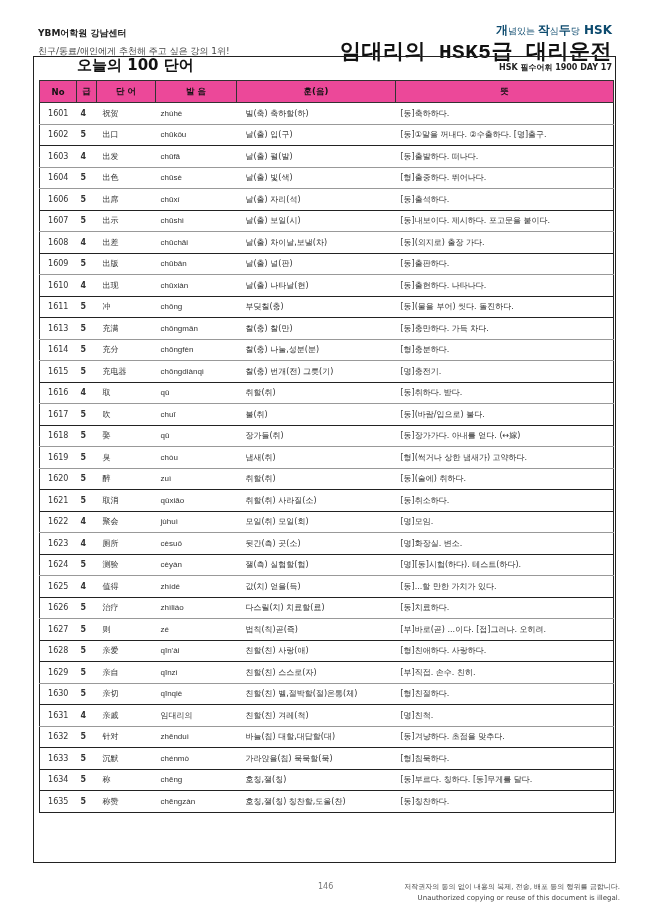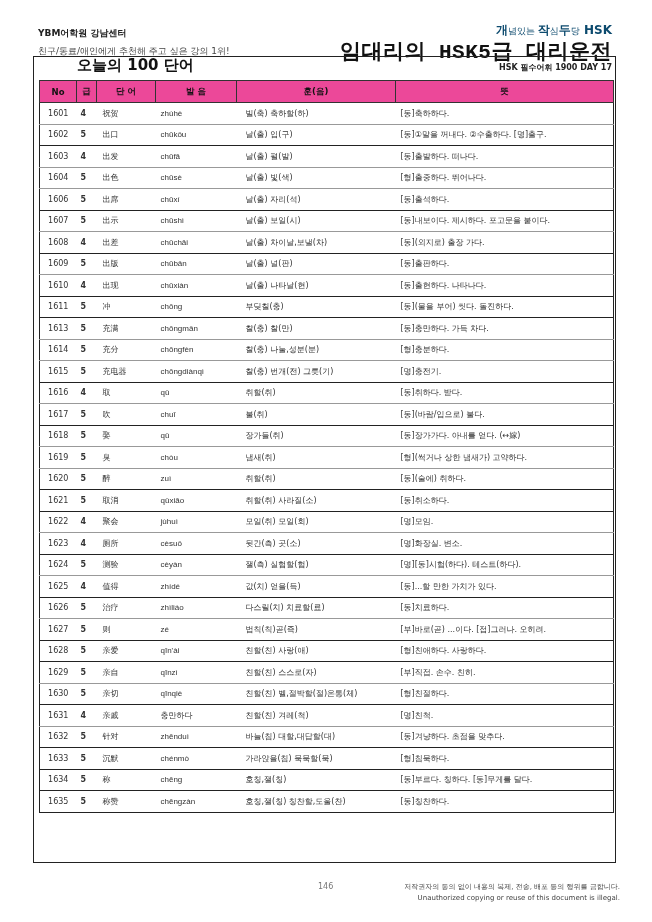--- a/index.html
+++ b/index.html
@@ -281,21 +281,21 @@
         <td class="c-lv">5</td>
         <td class="c-word">亲切</td>
         <td class="c-pin">qīnqiè</td>
         <td class="c-hun">친할(친)  벨,절박할(절)온통(체)</td>
         <td class="c-mean">[형]친절하다.</td>
       </tr>
       <tr class="row-dark">
         <td class="c-no">1631</td>
         <td class="c-lv">4</td>
         <td class="c-word">亲戚</td>
-        <td class="c-pin">충만하다</td>
+        <td class="c-pin">임대리의</td>
         <td class="c-hun">친할(친)  겨레(척)</td>
         <td class="c-mean">[명]친척.</td>
       </tr>
       <tr class="row-gray">
         <td class="c-no">1632</td>
         <td class="c-lv">5</td>
         <td class="c-word">针对</td>
         <td class="c-pin">zhēnduì</td>
         <td class="c-hun">바늘(침)  대할,대답할(대)</td>
         <td class="c-mean">[동]겨냥하다. 초점을 맞추다.</td>

